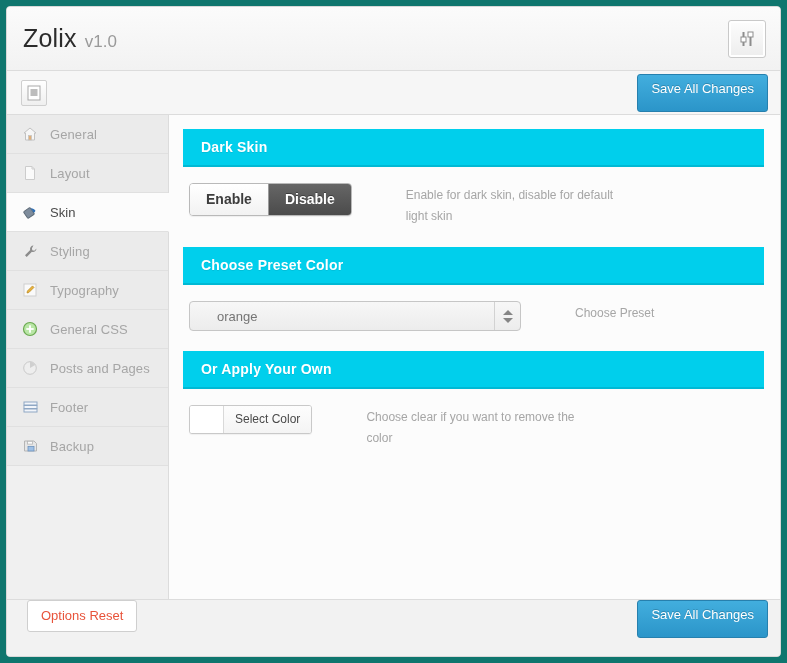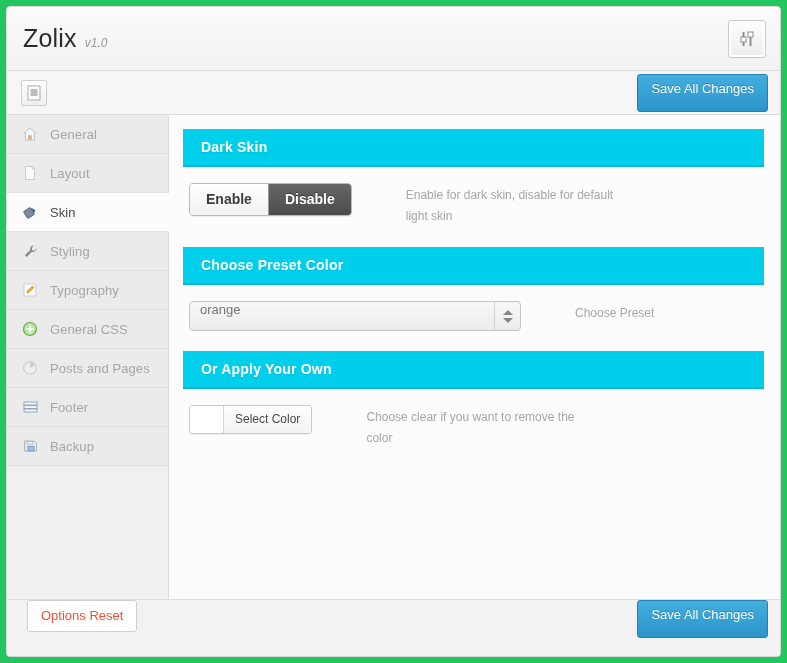--- a/index.html
+++ b/index.html
@@ -5,21 +5,21 @@
   * { box-sizing: border-box; margin: 0; padding: 0; }
   html, body {
     width: 787px; height: 663px;
     background: #ffffff;
     font-family: "Liberation Sans", sans-serif;
     -webkit-font-smoothing: antialiased;
   }
   #app {
     position: relative;
     width: 787px; height: 663px;
-    background: #22c55e;
+    background: #0f766e;
     overflow: hidden;
   }
 
   
   .panel {
     position: absolute;
     left: 6px; top: 6px;
     width: 775px; height: 651px;
     border: 1px solid #d8d8d8;
     border-radius: 4px;
@@ -45,23 +45,22 @@
     align-items: baseline;
     gap: 8px;
   }
   .brand-name {
     font-size: 25px;
     color: #2b2b2b;
     font-weight: normal;
     letter-spacing: .2px;
   }
   .brand-version {
-    font-size: 12px;
+    font-size: 17px;
     color: #9a9a9a;
-    font-style: italic;
   }
   .header-icon {
     margin-left: auto;
     width: 38px; height: 38px;
     border: 1px solid #c9c9c9;
     border-radius: 3px;
     background: linear-gradient(to bottom,#fdfdfd,#ededed);
     box-shadow: inset 0 0 0 2px #fff;
     display: flex; align-items: center; justify-content: center;
   }
@@ -206,22 +205,23 @@
 
   
   .select {
     position: relative;
     width: 332px;
     height: 30px;
     border: 1px solid #c6c6c6;
     border-radius: 4px;
     background: linear-gradient(to bottom,#f7f7f7,#ececec);
     display: flex;
-    align-items: flex-start;
-    cursor: pointer;
+    align-items: center;
+    cursor: pointer;
+    padding-left: 17px;
   }
   .select-value {
     flex: 1 1 auto;
     font-size: 13px;
     color: #757575;
     padding-left: 10px;
   }
   .select-arrows {
     flex: 0 0 26px;
     height: 100%;

